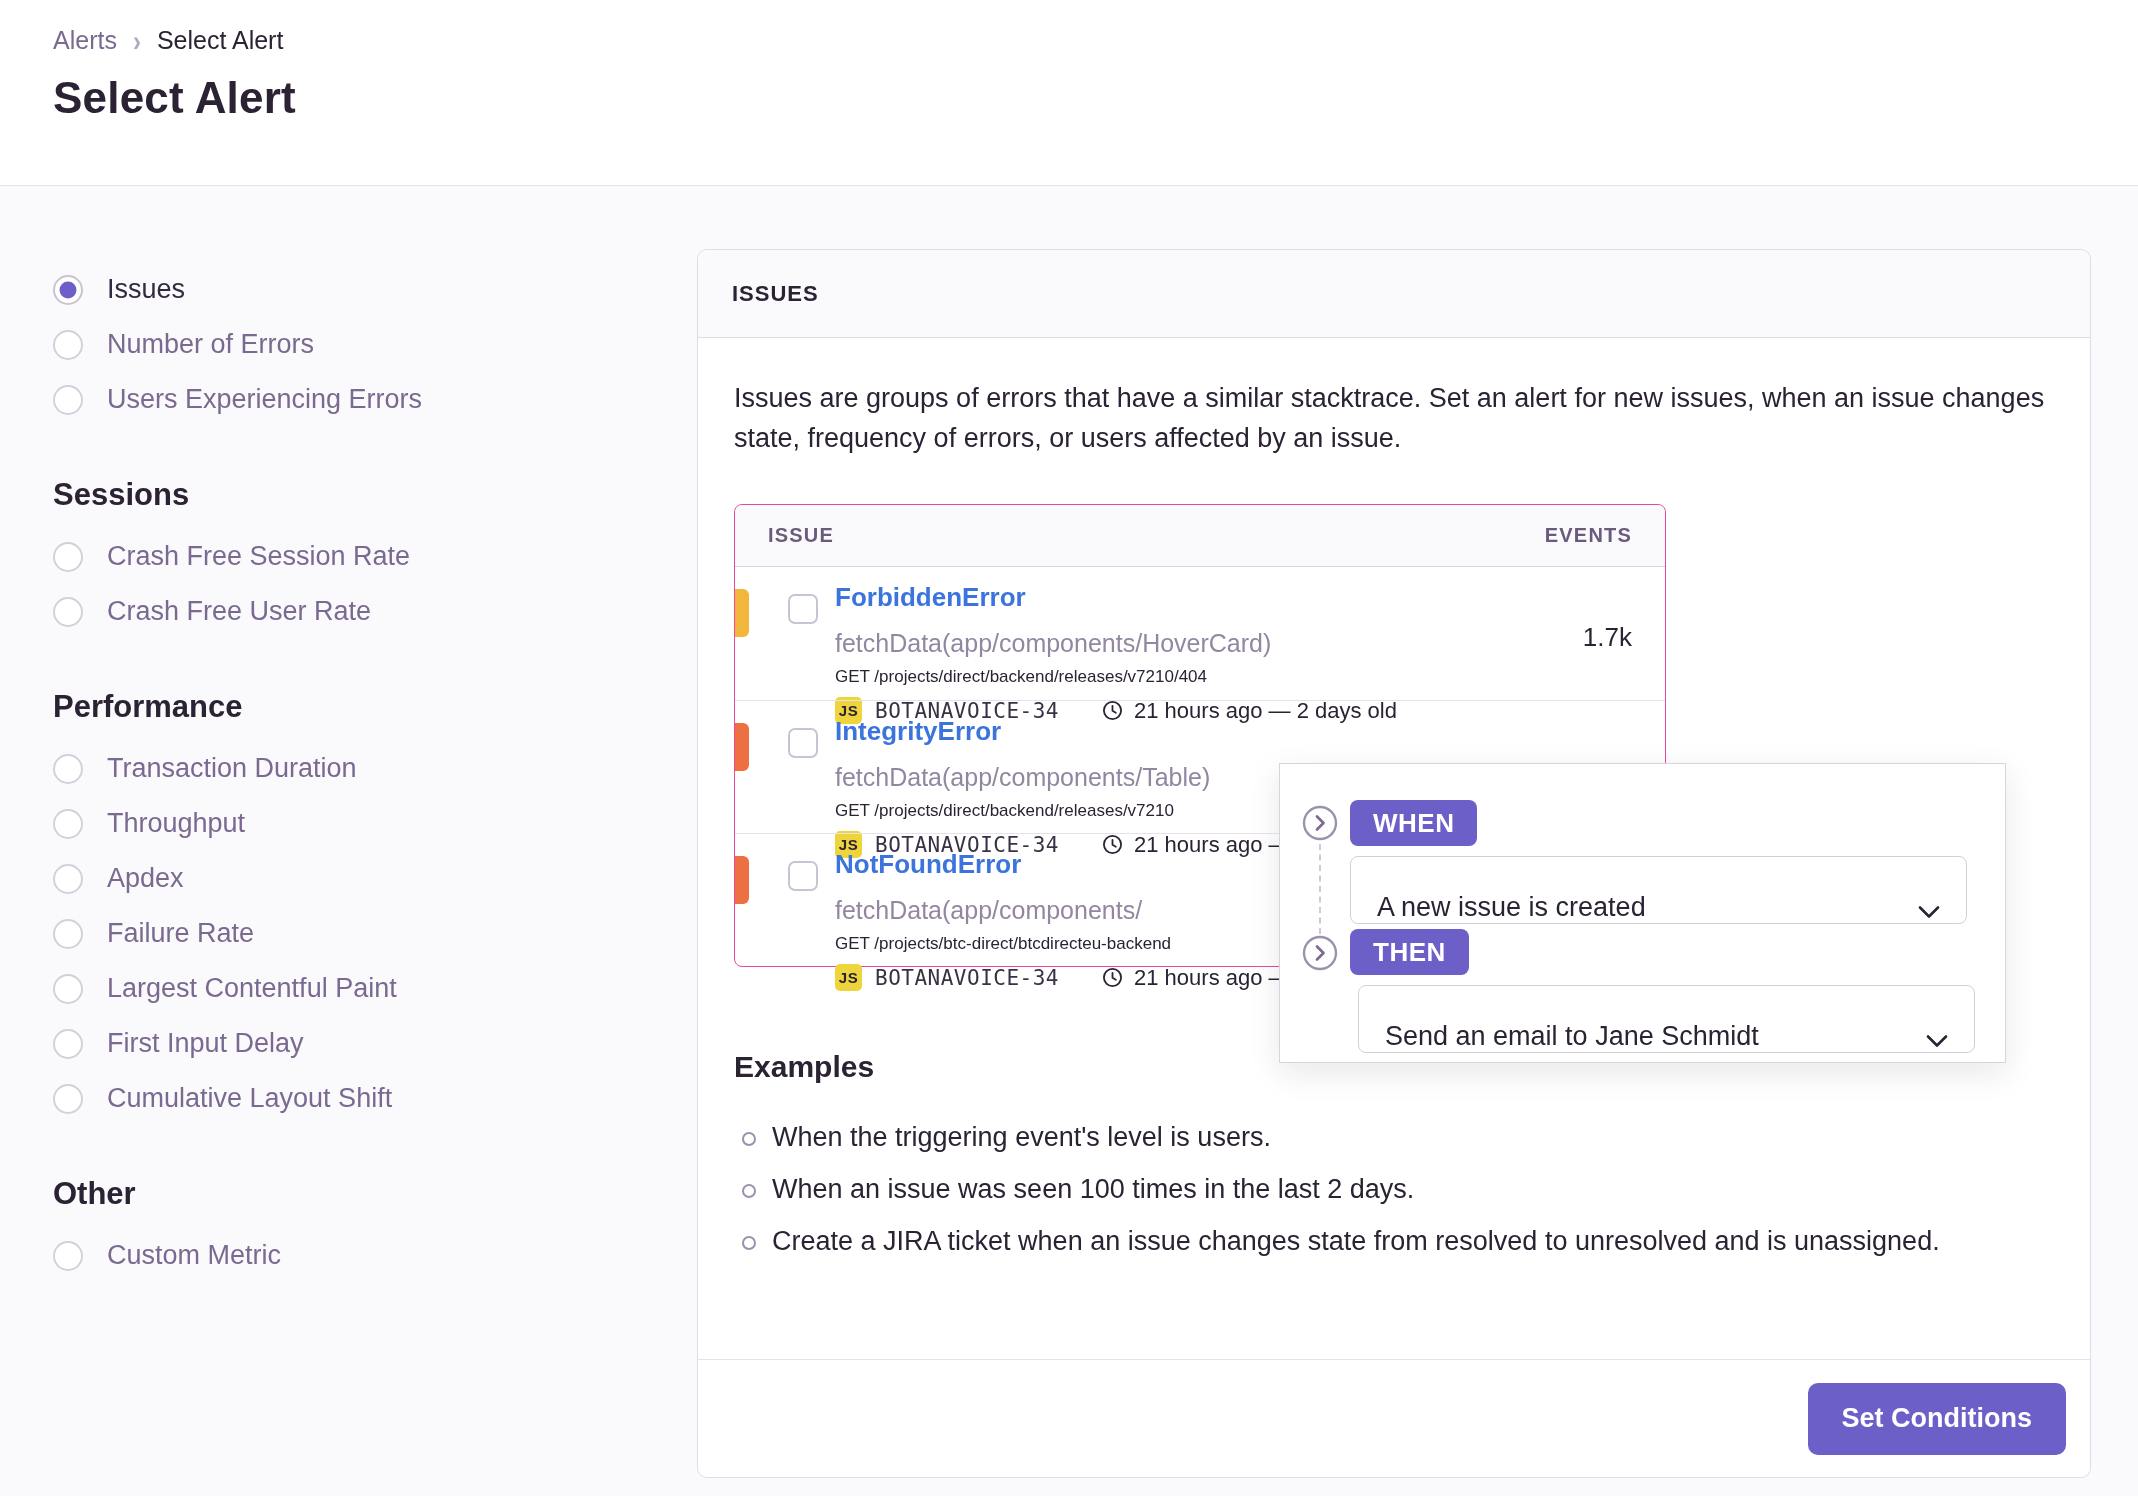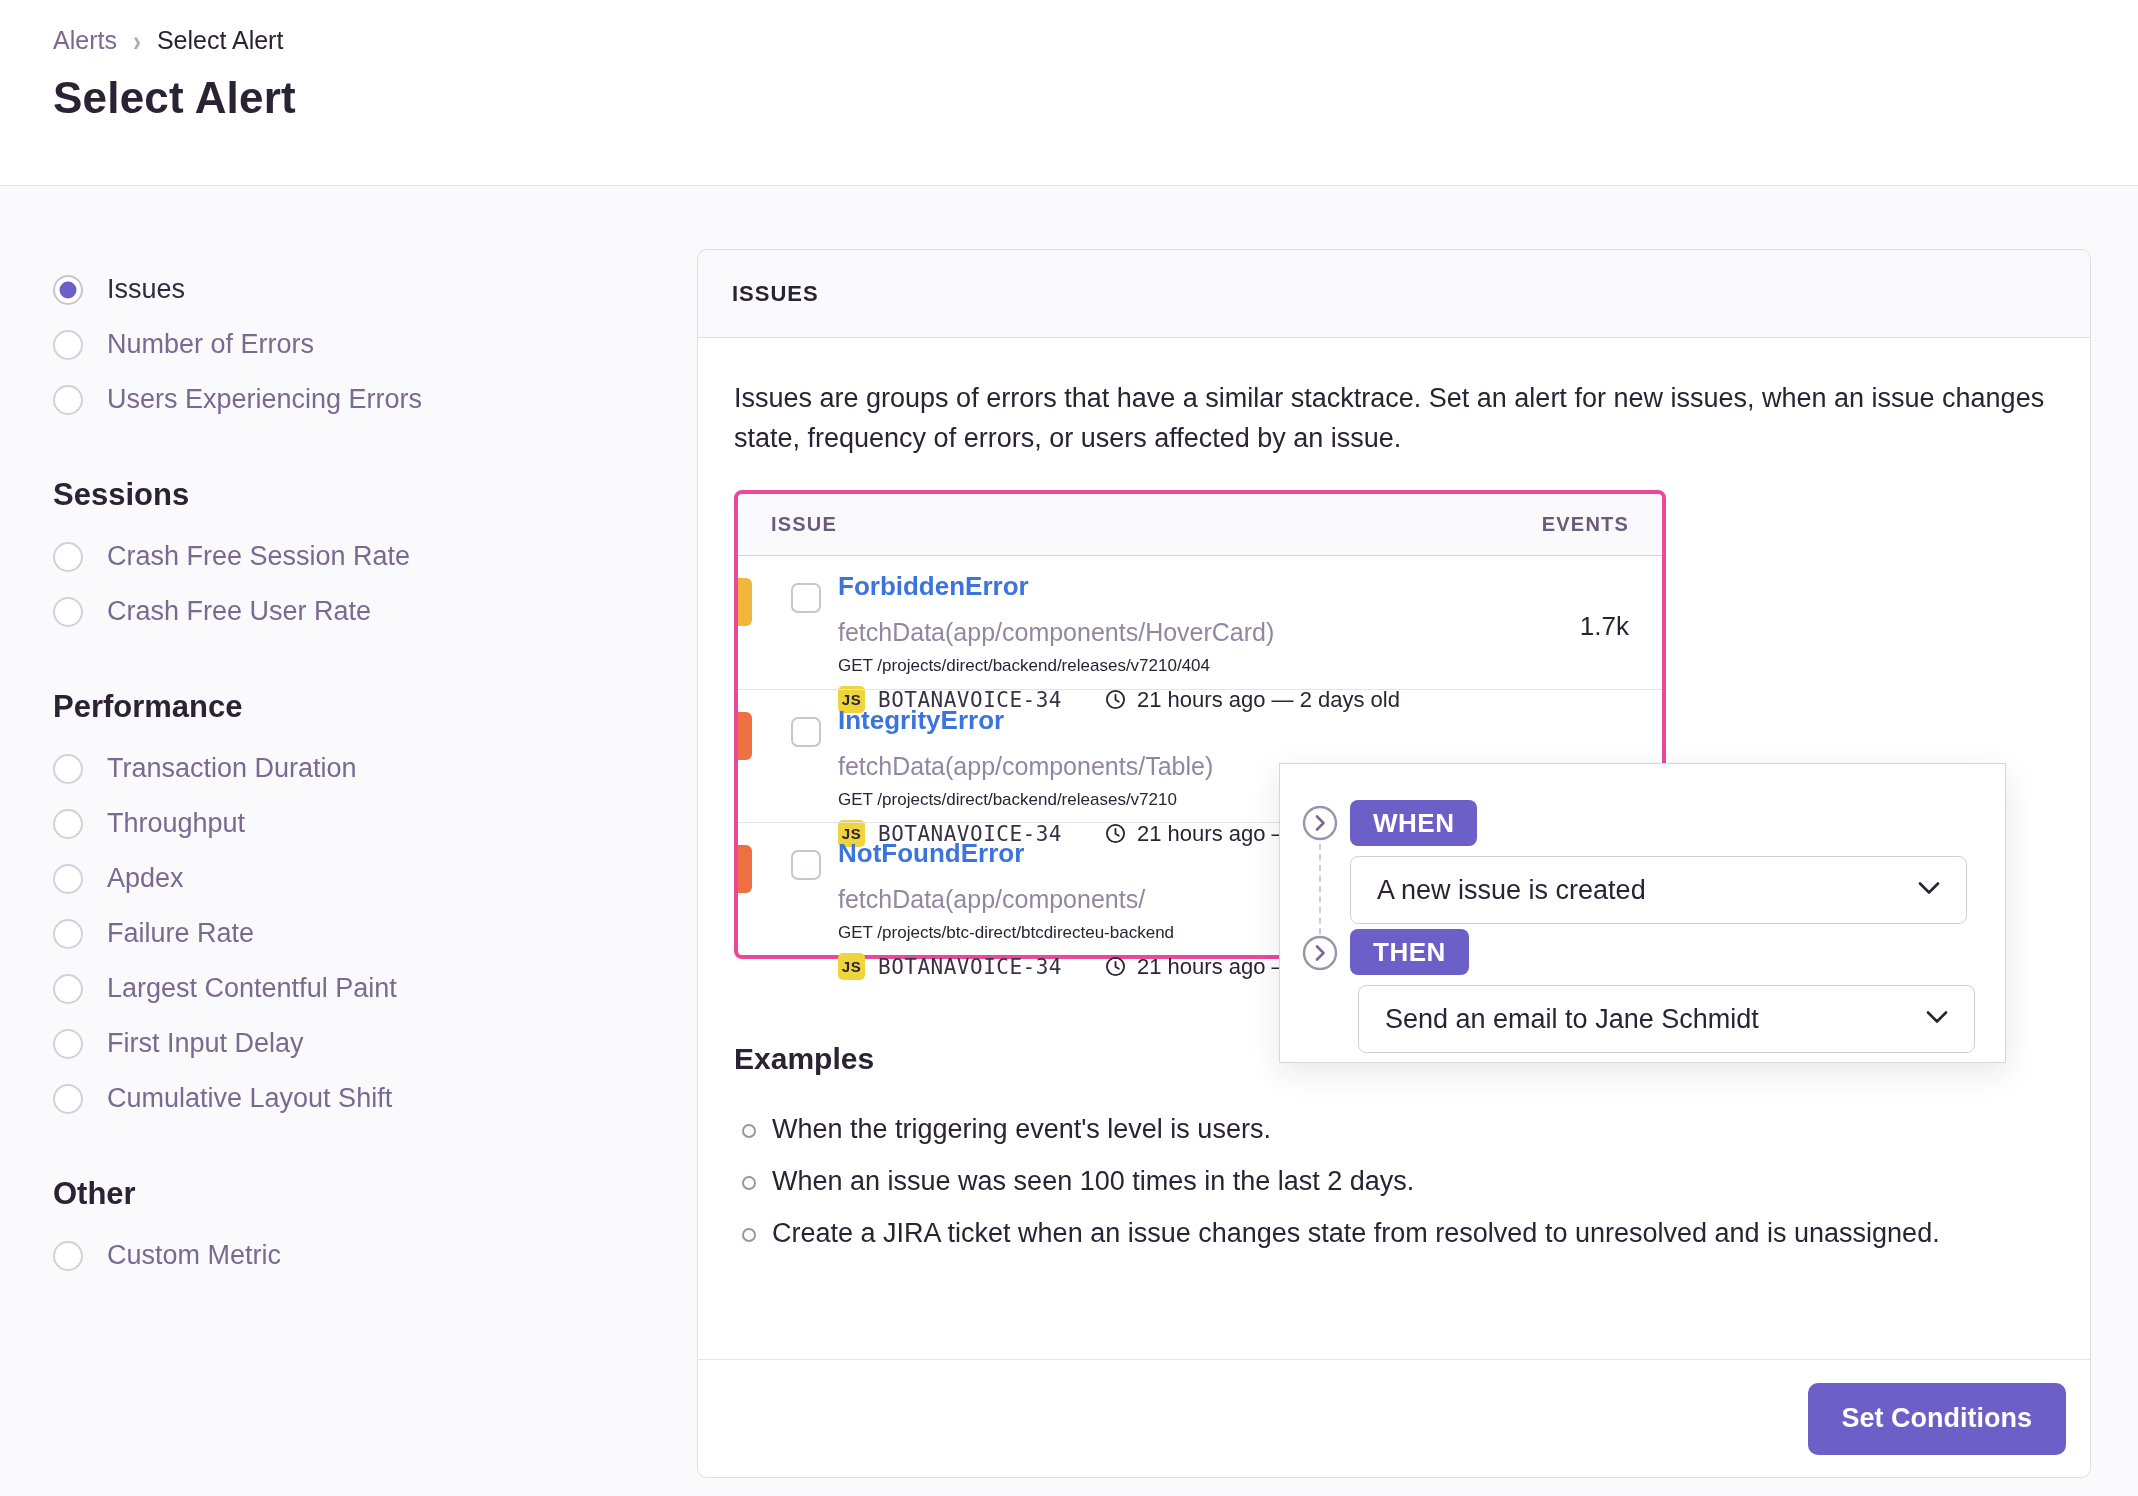--- a/index.html
+++ b/index.html
@@ -50,22 +50,22 @@
   .panel-header {
     height:88px; background:#FAF9FB; border-bottom:1px solid #E0DCE5;
     border-radius:10px 10px 0 0; display:flex; align-items:center; padding-left:34px;
   }
   .panel-header-label { font-size:22px; font-weight:700; letter-spacing:1px; color:#2B2233; }
   .panel-body { padding:0 36px; }
   .desc { margin-top:40px; max-width:1330px; font-size:27px; line-height:40px; color:#2B2233; }
 
   
   .issues-table {
-    margin-top:32px; width:932px;
-    border:4px solid #ec4899; border-radius:8px; background:#FFFFFF;
+    margin-top:46px; width:932px;
+    border:1px solid #ec4899; border-radius:8px; background:#FFFFFF;
   }
   .thead {
     height:62px; background:#FAF9FB; border-bottom:1px solid #D8D2DF;
     border-radius:8px 8px 0 0;
     display:flex; align-items:center; justify-content:space-between; padding:0 33px;
   }
   .th { font-size:20px; font-weight:700; letter-spacing:1.2px; color:#6A5A7C; }
   .issue-row { position:relative; height:133px; }
   .issue-row + .issue-row { border-top:1px solid #E7E1EC; }
   .level-bar {
@@ -136,21 +136,21 @@
   }
   .flow-badge {
     position:absolute; left:70px; height:46px; line-height:46px; padding:0 23px;
     background:#6C5FC7; color:#FFFFFF; border-radius:8px;
     font-size:26px; font-weight:700; letter-spacing:0.5px;
   }
   .flow-badge.when { top:36px; } .flow-badge.then { top:165px; }
   .flow-select {
     position:absolute; left:70px; width:617px; height:68px;
     border:1px solid #D4CEDB; border-radius:8px; background:#FFFFFF;
-    display:flex; align-items:center; padding:0 26px; cursor:pointer;
+    display:flex; align-items:flex-end; padding:0 26px; cursor:pointer;
   }
   .flow-select.s1 { top:92px; } .flow-select.s2 { top:221px;margin-left:8px; }
   .flow-select-value { font-size:27px; color:#2B2233; flex:1; }
 </style>
 </head>
 <body>
 
 <div class="page">
 
   <div class="page-header">

